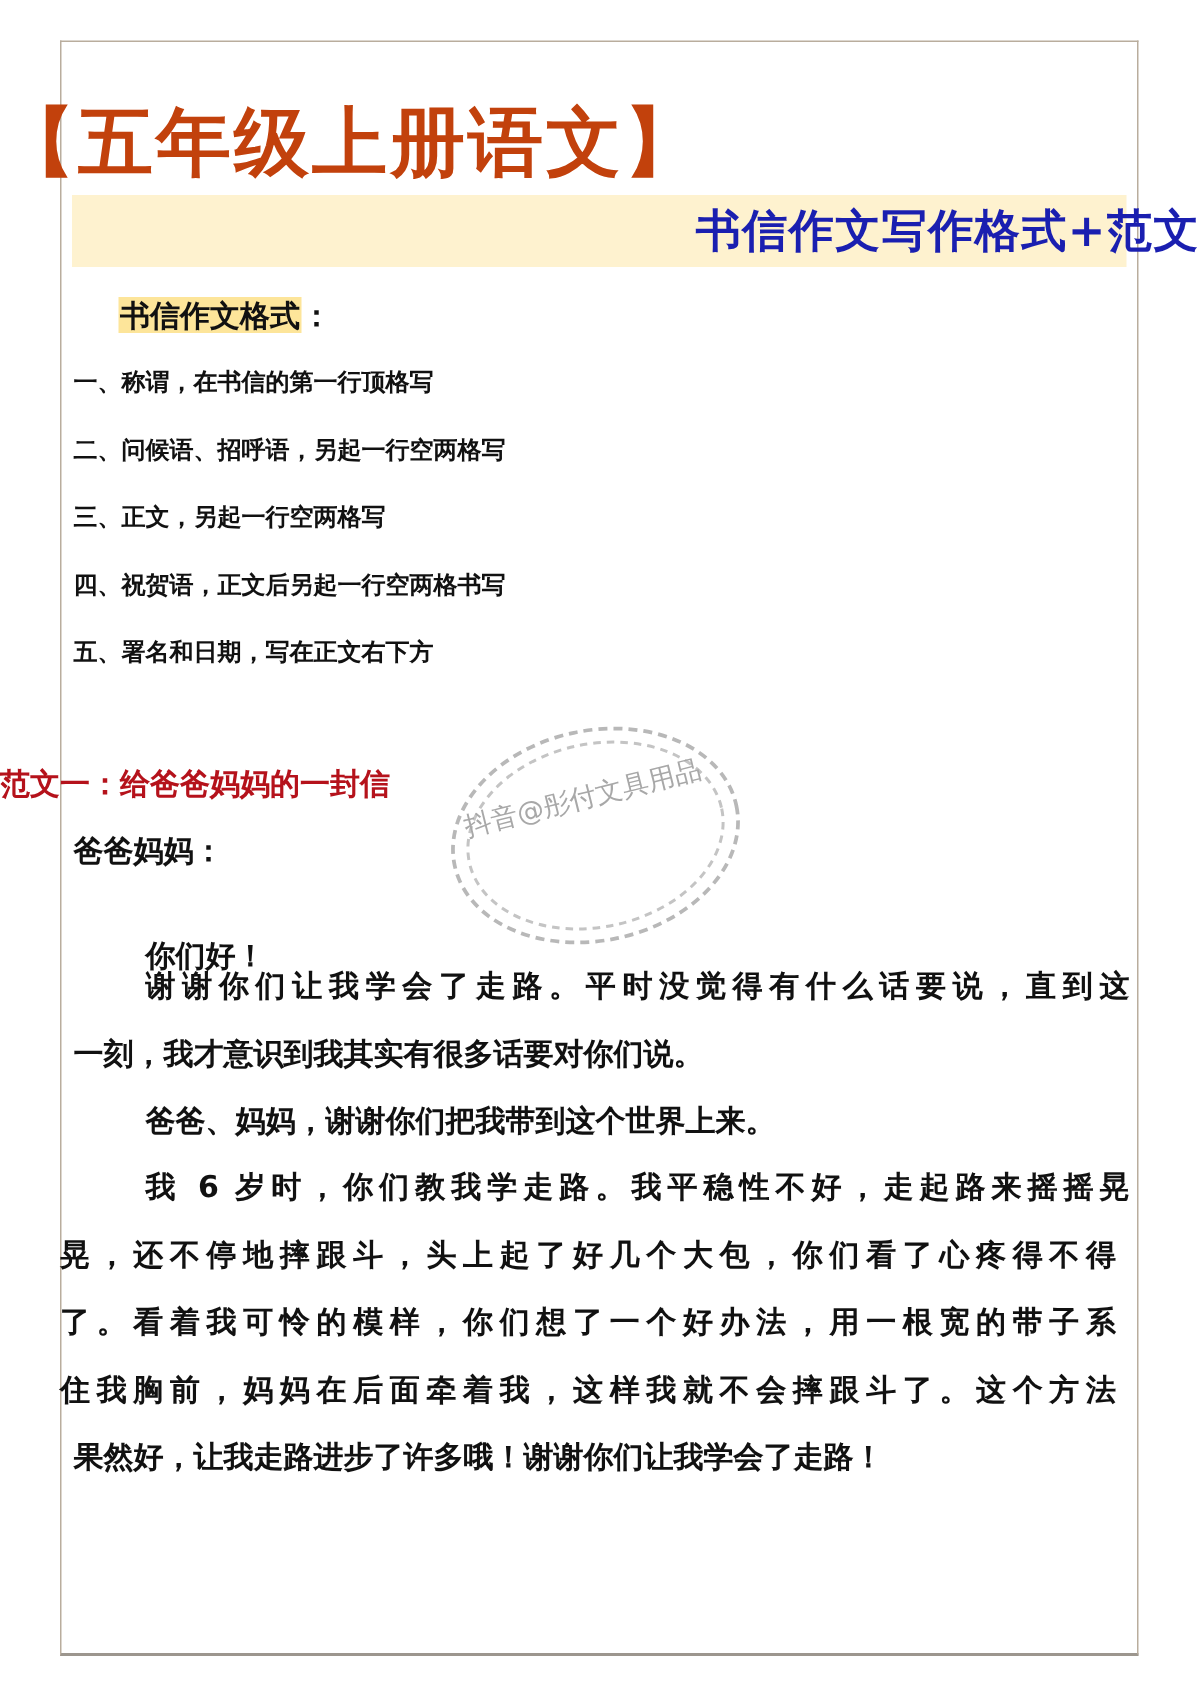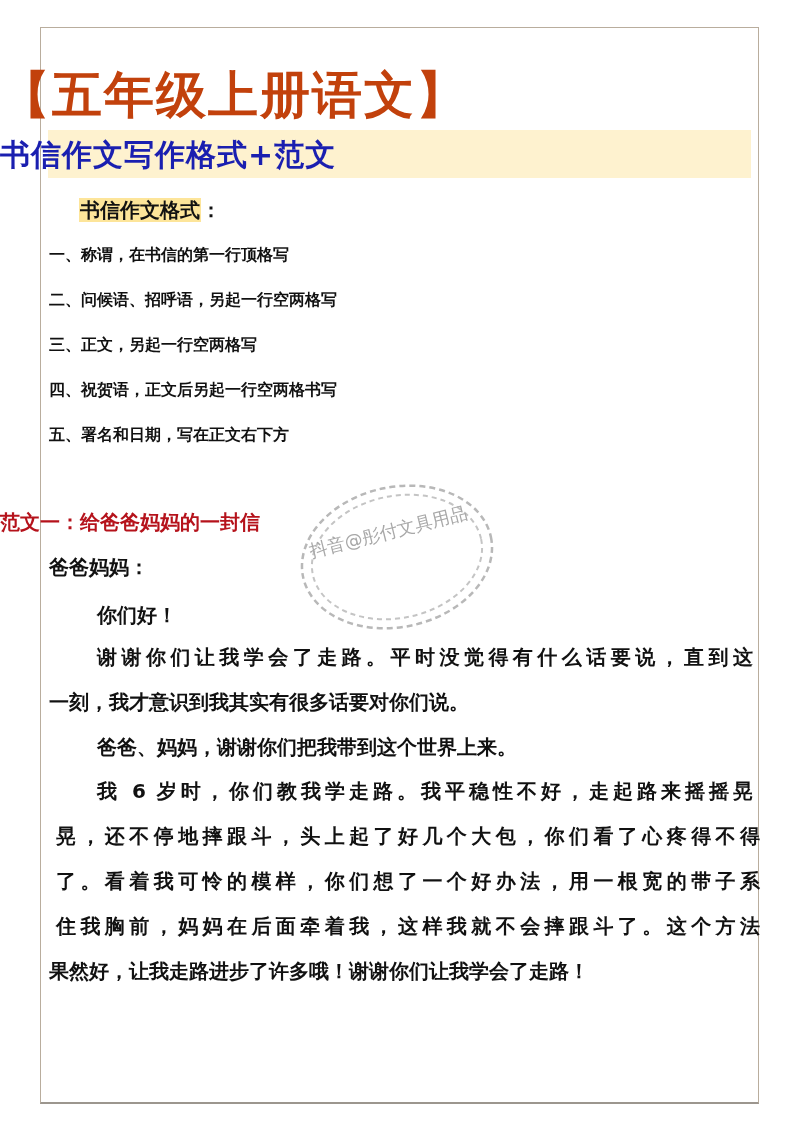--- a/index.html
+++ b/index.html
@@ -5,32 +5,32 @@
   html, body { margin: 0; padding: 0; background: #ffffff; }
   body { width: 800px; height: 1131px; position: relative; overflow: hidden;
          font-family: "DejaVu Sans", "Liberation Sans", sans-serif; color: #111; }
   .page { position: absolute; left: 40px; top: 27px; width: 719px; height: 1077px;
           border: 1px solid #b9ad9d; border-bottom: 2px solid #9c968e; background: #fff; box-sizing: border-box; }
   .title { position: absolute; left: 0; top: 60px; width: 800px; text-align: left;
            font-family: "DejaVu Serif", "Liberation Serif", serif; font-weight: bold;
            font-size: 50px; line-height: 70px; letter-spacing: 2px; color: #c2410c; }
   .subtitle-band { position: absolute; left: 48px; top: 130px; width: 703px; height: 48px;
                    background: #fef2cf; }
-  .subtitle { position: absolute; left: 0; top: 130px; width: 800px; text-align: left;
+  .subtitle { position: absolute; left: 0; top: 130px; width: 800px; text-align: right;
               font-family: "DejaVu Serif", "Liberation Serif", serif; font-weight: bold;
               font-size: 30px; line-height: 50px; color: #1a1fb0; letter-spacing: 1px; }
   .section-label { position: absolute; left: 49px; top: 194px; font-size: 20px; font-weight: bold;
                    line-height: 32px; padding-left: 30px; }
   .section-label .hl { background: #fde59a; padding: 0 1px; }
   .fmt-item { position: absolute; left: 49px; font-size: 16px; font-weight: bold; line-height: 30px;
               white-space: nowrap; }
   .example-title { position: absolute; left: 0; top: 507px; width: 649px; text-align: left;
                    font-size: 20px; font-weight: bold; color: #b5121b; line-height: 30px; }
   .body-line { position: absolute; font-size: 20px; font-weight: bold; line-height: 30px; white-space: nowrap; }
-  .justify { left: 56px; width: 704px; text-align: justify; text-align-last: justify; }
+  .justify { left: 40px; width: 704px; text-align: justify; text-align-last: justify; }
   .stamp { position: absolute; left: 297px; top: 482px; width: 200px; height: 150px; }
   .stamp-text { position: absolute; left: 307px; top: 540px; font-size: 18px; color: #a8a8a8;
                 transform: rotate(-14deg); transform-origin: left top; white-space: nowrap; }
 </style>
 </head>
 <body>
 
 <div class="page"></div>
 
 <div class="title">【五年级上册语文】</div>
@@ -49,21 +49,21 @@
 <svg class="stamp" viewBox="0 0 200 150">
   <ellipse cx="100" cy="75" rx="96" ry="70" fill="none" stroke="#b8b8b8" stroke-width="2.5" stroke-dasharray="6 4" transform="rotate(-12 100 75)"></ellipse>
   <ellipse cx="100" cy="75" rx="86" ry="61" fill="none" stroke="#c4c4c4" stroke-width="2" stroke-dasharray="5 4" transform="rotate(-12 100 75)"></ellipse>
 </svg>
 
 <div class="example-title">范文一：给爸爸妈妈的一封信</div>
 
 <div class="stamp-text">抖音@彤付文具用品</div>
 
 <div class="body-line" style="left:49px; top:552px">爸爸妈妈：</div>
-<div class="body-line" style="left:97px; top:600px">你们好！</div>
+<div class="body-line" style="left:97px; top:622px">你们好！</div>
 
 <div class="body-line" style="left:97px; width:656px; top:642px; text-align:justify; text-align-last:justify">谢谢你们让我学会了走路。平时没觉得有什么话要说，直到这</div>
 <div class="body-line" style="left:49px; top:687px">一刻，我才意识到我其实有很多话要对你们说。</div>
 <div class="body-line" style="left:97px; top:732px">爸爸、妈妈，谢谢你们把我带到这个世界上来。</div>
 <div class="body-line" style="left:97px; width:656px; top:776px; text-align:justify; text-align-last:justify">我 6 岁时，你们教我学走路。我平稳性不好，走起路来摇摇晃</div>
 <div class="body-line justify" style="top:821px">晃，还不停地摔跟斗，头上起了好几个大包，你们看了心疼得不得</div>
 <div class="body-line justify" style="top:866px">了。看着我可怜的模样，你们想了一个好办法，用一根宽的带子系</div>
 <div class="body-line justify" style="top:911px">住我胸前，妈妈在后面牵着我，这样我就不会摔跟斗了。这个方法</div>
 <div class="body-line" style="left:49px; top:956px">果然好，让我走路进步了许多哦！谢谢你们让我学会了走路！</div>
 

